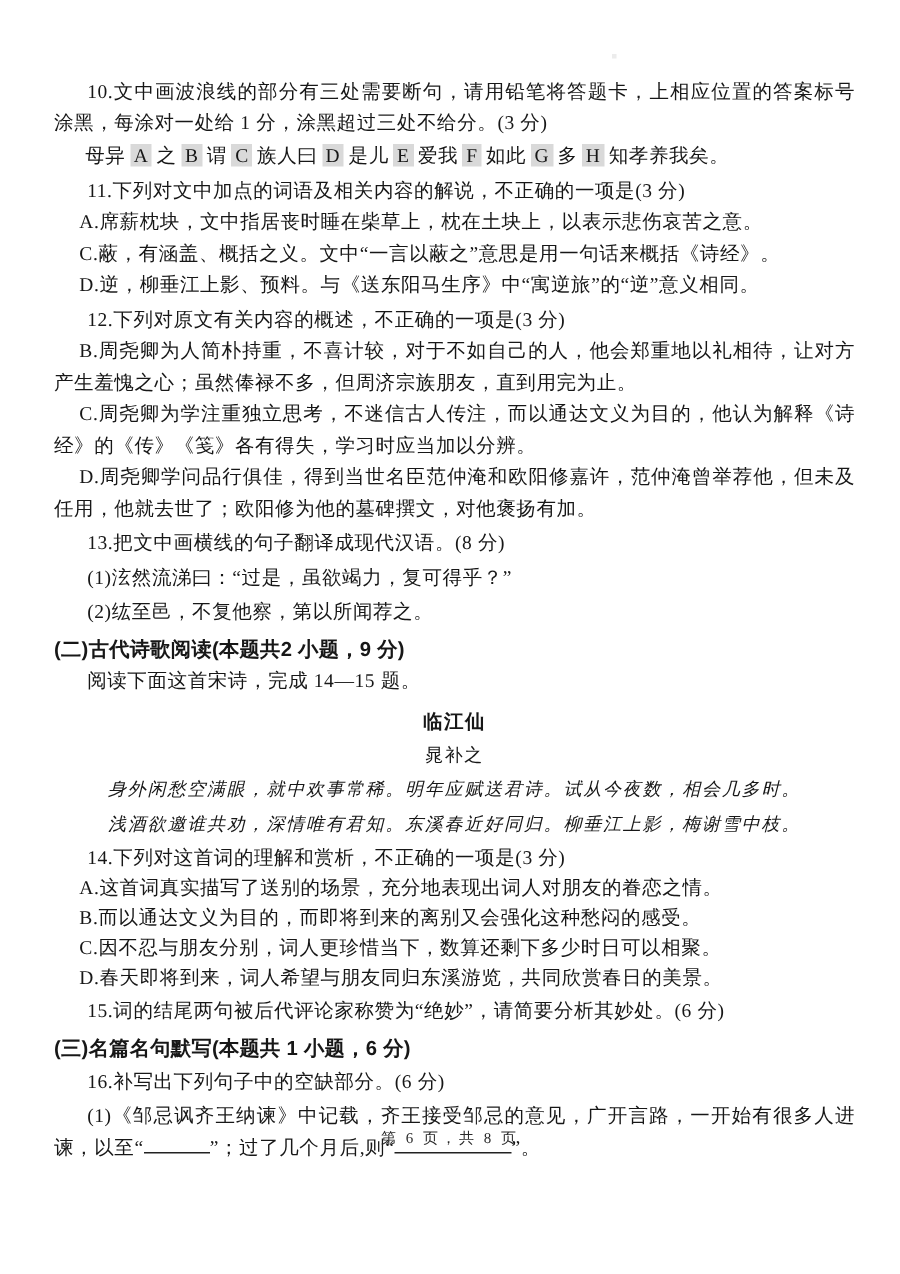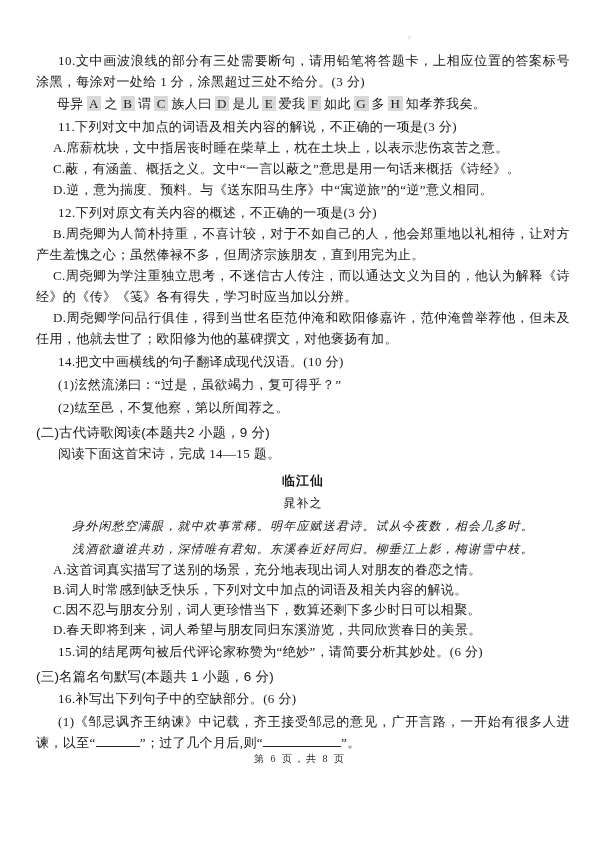--- a/index.html
+++ b/index.html
@@ -26,21 +26,21 @@
   .ans-line{text-indent:1.6em;margin-top:1px;}
   .ans-box{
     background:#d9d9d9;
     padding:0 2.5px;
     margin:0 3px;
     display:inline-block;
     text-indent:0;
     line-height:15px;
   }
   .section-head{
-    font-weight:normal;
+    font-weight:bold;
     font-size:13.5px;
     font-family:"Liberation Sans","DejaVu Sans",sans-serif;
     letter-spacing:0.2px;
     margin-top:4px;
   }
   .sub-intro{text-indent:1.7em;margin-top:0;}
   .poem-title{
     text-align:center;text-indent:0;
     font-weight:bold;font-size:13px;margin-top:6px;letter-spacing:1px;
   }
@@ -78,41 +78,42 @@
 <div class="page">
   <div class="scan-dot"></div>
 
   <p class="q">10.文中画波浪线的部分有三处需要断句，请用铅笔将答题卡，上相应位置的答案标号涂黑，每涂对一处给 1 分，涂黑超过三处不给分。(3 分)</p>
 
   <p class="ans-line"><span>母异</span><span class="ans-box">A</span><span>之</span><span class="ans-box">B</span><span>谓</span><span class="ans-box">C</span><span>族人曰</span><span class="ans-box">D</span><span>是儿</span><span class="ans-box">E</span><span>爱我</span><span class="ans-box">F</span><span>如此</span><span class="ans-box">G</span><span>多</span><span class="ans-box">H</span><span>知孝养我矣。</span></p>
 
   <p class="q">11.下列对文中加点的词语及相关内容的解说，不正确的一项是(3 分)</p>
   <p class="opt">A.席薪枕块，文中指居丧时睡在柴草上，枕在土块上，以表示悲伤哀苦之意。</p>
   <p class="opt">C.蔽，有涵盖、概括之义。文中“一言以蔽之”意思是用一句话来概括《诗经》。</p>
-  <p class="opt">D.逆，意为揣度、预料。与《送东阳马生序》中“寓逆旅”的“逆”意义相同。</p>
+  <p class="opt">D.逆，柳垂江上影、预料。与《送东阳马生序》中“寓逆旅”的“逆”意义相同。</p>
 
   <p class="q">12.下列对原文有关内容的概述，不正确的一项是(3 分)</p>
   <p class="opt">B.周尧卿为人简朴持重，不喜计较，对于不如自己的人，他会郑重地以礼相待，让对方产生羞愧之心；虽然俸禄不多，但周济宗族朋友，直到用完为止。</p>
   <p class="opt">C.周尧卿为学注重独立思考，不迷信古人传注，而以通达文义为目的，他认为解释《诗经》的《传》《笺》各有得失，学习时应当加以分辨。</p>
   <p class="opt">D.周尧卿学问品行俱佳，得到当世名臣范仲淹和欧阳修嘉许，范仲淹曾举荐他，但未及任用，他就去世了；欧阳修为他的墓碑撰文，对他褒扬有加。</p>
 
-  <p class="q">14.把文中画横线的句子翻译成现代汉语。(10 分)</p>
+  <p class="q">13.把文中画横线的句子翻译成现代汉语。(8 分)</p>
   <p class="q">(1)泫然流涕曰：“过是，虽欲竭力，复可得乎？”</p>
   <p class="q">(2)纮至邑，不复他察，第以所闻荐之。</p>
 
   <p class="section-head">(二)古代诗歌阅读(本题共2 小题，9 分)</p>
   <p class="sub-intro">阅读下面这首宋诗，完成 14—15 题。</p>
 
   <p class="poem-title">临江仙</p>
   <p class="poem-author">晁补之</p>
   <p class="poem-line">身外闲愁空满眼，就中欢事常稀。明年应赋送君诗。试从今夜数，相会几多时。</p>
   <p class="poem-line">浅酒欲邀谁共劝，深情唯有君知。东溪春近好同归。柳垂江上影，梅谢雪中枝。</p>
 
+  <p class="q tight">14.下列对这首词的理解和赏析，不正确的一项是(3 分)</p>
   <p class="opt tight">A.这首词真实描写了送别的场景，充分地表现出词人对朋友的眷恋之情。</p>
-  <p class="opt tight">B.词人时常感到缺乏快乐，下列对文中加点的词语及相关内容的解说。</p>
+  <p class="opt tight">B.而以通达文义为目的，而即将到来的离别又会强化这种愁闷的感受。</p>
   <p class="opt tight">C.因不忍与朋友分别，词人更珍惜当下，数算还剩下多少时日可以相聚。</p>
   <p class="opt tight">D.春天即将到来，词人希望与朋友同归东溪游览，共同欣赏春日的美景。</p>
 
   <p class="q tight">15.词的结尾两句被后代评论家称赞为“绝妙”，请简要分析其妙处。(6 分)</p>
 
   <p class="section-head">(三)名篇名句默写(本题共 1 小题，6 分)</p>
   <p class="q tight">16.补写出下列句子中的空缺部分。(6 分)</p>
 
   <p class="q"><span>(1)《邹忌讽齐王纳谏》中记载，齐王接受邹忌的意见，广开言路，一开始有很多人进谏，以至“</span><span class="blank blank-1"></span><span>”；过了几个月后,则“</span><span class="blank blank-2"></span><span>”。</span></p>
 

